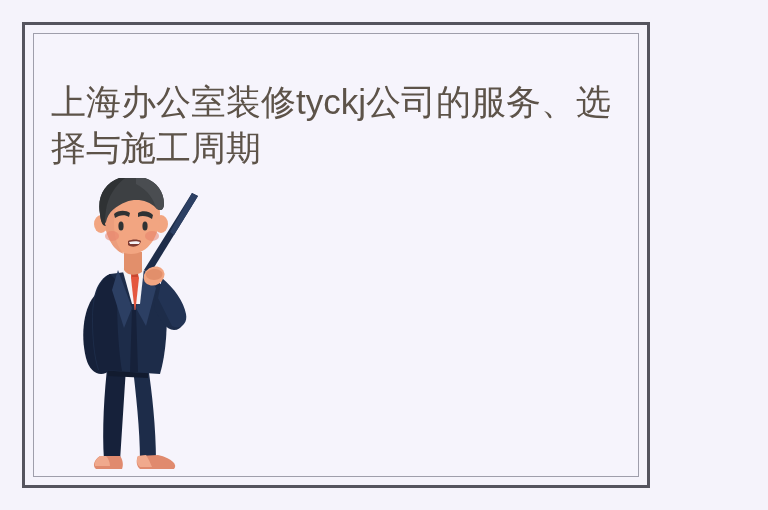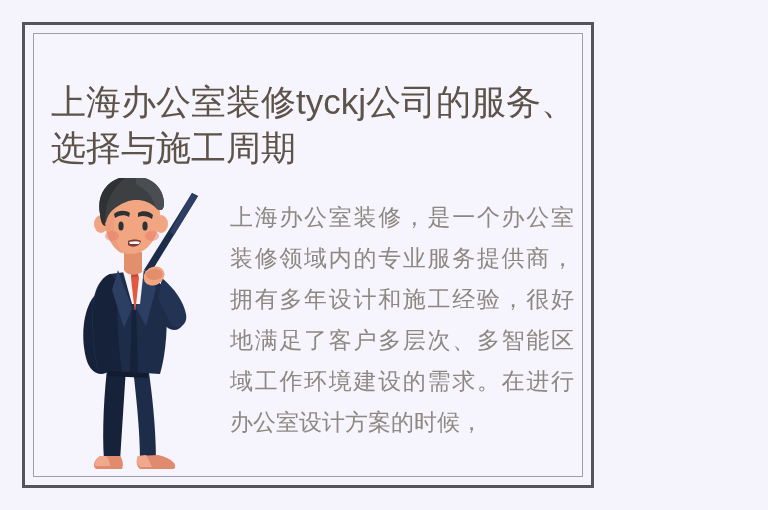--- a/index.html
+++ b/index.html
@@ -21,21 +21,21 @@
     height: 510px;
     background: #f5f3fb;
     box-sizing: border-box;
   }
 
   
   .outer-frame {
     position: absolute;
     left: 22px;
     top: 22px;
-    width: 572px;
+    width: 628px;
     height: 466px;
     border: 3px solid #55545e;
     box-sizing: border-box;
     background: #f5f3fb;
   }
   .inner-frame {
     position: absolute;
     left: 8px;
     top: 8px;
     right: 8px;
@@ -180,18 +180,17 @@
 
               <ellipse cx="38" cy="58" rx="7" ry="5" fill="#e8826b" opacity="0.55"></ellipse>
               <ellipse cx="78" cy="58" rx="7" ry="5" fill="#e8826b" opacity="0.55"></ellipse>
 
               <path d="M54 63 C58 61 64 61 67 63 C66 69 58 70 54 67 Z" fill="#7d3a31"></path>
               <path d="M55 64 C59 63 64 63 66 64 L65 66 L56 66 Z" fill="#f4f3f7"></path>
             </g>
           </svg>
         </div>
 
-        <p class="body-text">上海办公室装修，是一个办公室装修领域内的专业服务提供商，拥有多年设计和施工经验，很好地满足了客户多层次、多智能区域工作环境建设的需求。在进行办公室设计方案的时候，</p>
 
       </div>
     </div>
   </div>
 </div>
 
 </body></html>

